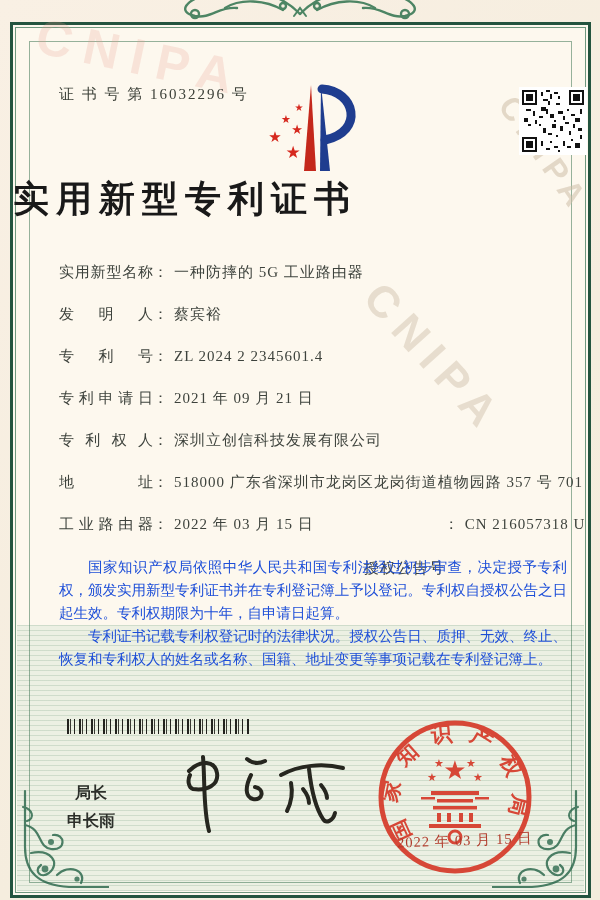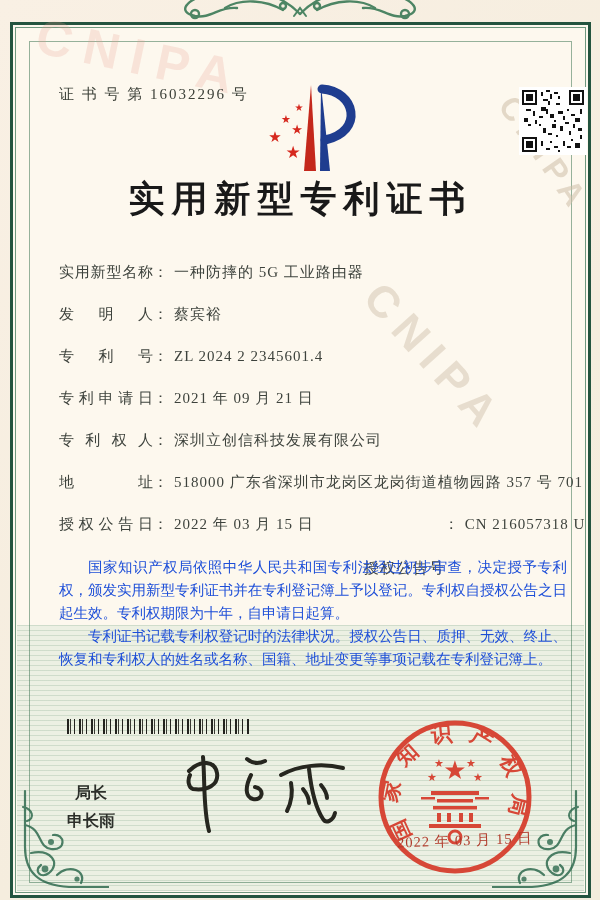--- a/index.html
+++ b/index.html
@@ -30,21 +30,21 @@
      font-weight:700;pointer-events:none;}
   .wm1{left:508px;top:64px;font-size:32px;letter-spacing:7px;color:rgba(206,190,168,.55);transform:rotate(55deg);transform-origin:left top;}
   .wm2{left:378px;top:248px;font-size:44px;letter-spacing:10px;color:rgba(203,188,167,.45);transform:rotate(48deg);transform-origin:left top;}
   .wm3{left:30px;top:-18px;font-size:50px;letter-spacing:12px;color:rgba(232,156,142,.22);transform:rotate(12deg);transform-origin:left top;}
 
   .cert-no{position:absolute;left:46px;top:60px;font-size:15px;letter-spacing:2px;color:#3c4038;text-align:right;}
 
   .logo{position:absolute;left:236px;top:54px;width:128px;height:100px;}
   .qr{position:absolute;left:506px;top:62px;width:62px;height:62px;background:#fff;padding:3px;}
 
-  .title{position:absolute;left:0;right:0;top:150px;text-align:center;
+  .title{position:absolute;left:0;right:0;top:150px;text-align:left;
      font-size:36px;font-weight:700;letter-spacing:7px;color:#191919;}
 
   .fields{position:absolute;left:46px;top:238px;width:510px;font-size:15px;color:#3d423c;}
   .frow{position:relative;height:42px;white-space:nowrap;}
   .flabel{display:inline-block;width:94px;text-align:justify;text-align-last:justify;vertical-align:top;}
   .fcolon{display:inline-block;margin-right:6px;}
   .fvalue{letter-spacing:1px;}
   .fpair2{margin-left:50px;}
   .fpair2 .flabel{width:80px;margin-top:44px;}
 
@@ -201,21 +201,21 @@
       <div class="frow">
         <span class="flabel">专利申请日</span><span class="fcolon">：</span><span class="fvalue">2021 年 09 月 21 日</span>
       </div>
       <div class="frow">
         <span class="flabel">专利权人</span><span class="fcolon">：</span><span class="fvalue">深圳立创信科技发展有限公司</span>
       </div>
       <div class="frow">
         <span class="flabel">地址</span><span class="fcolon">：</span><span class="fvalue">518000 广东省深圳市龙岗区龙岗街道植物园路 357 号 701</span>
       </div>
       <div class="frow">
-        <span class="flabel">授权公告日</span><span class="fcolon">：</span><span class="fvalue">2022 年 03 月 15 日</span><span class="fpair2"><span class="flabel">授权公告号</span><span class="fcolon">：</span><span class="fvalue">CN 216057318 U</span></span>
+        <span class="flabel">工业路由器</span><span class="fcolon">：</span><span class="fvalue">2022 年 03 月 15 日</span><span class="fpair2"><span class="flabel">授权公告号</span><span class="fcolon">：</span><span class="fvalue">CN 216057318 U</span></span>
       </div>
     </div>
 
     <div class="paras">
       <p>国家知识产权局依照中华人民共和国专利法经过初步审查，决定授予专利权，颁发实用新型专利证书并在专利登记簿上予以登记。专利权自授权公告之日起生效。专利权期限为十年，自申请日起算。</p>
       <p>专利证书记载专利权登记时的法律状况。授权公告日、质押、无效、终止、恢复和专利权人的姓名或名称、国籍、地址变更等事项记载在专利登记簿上。</p>
     </div>
 
     <div class="barcode"></div>
 

